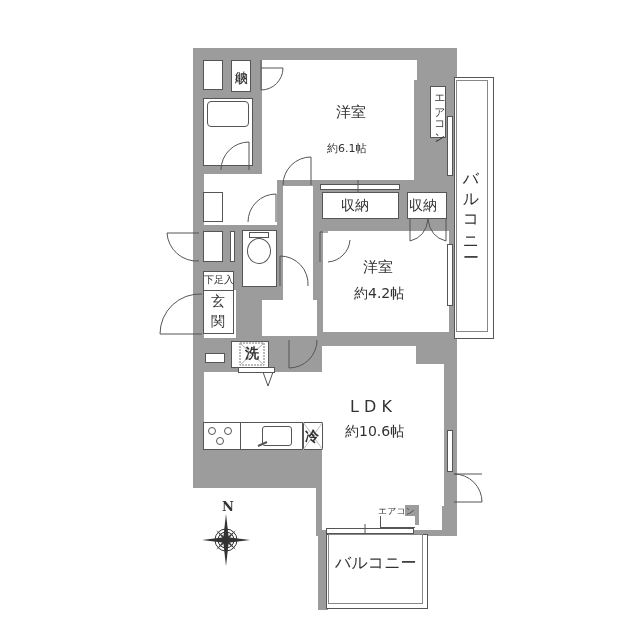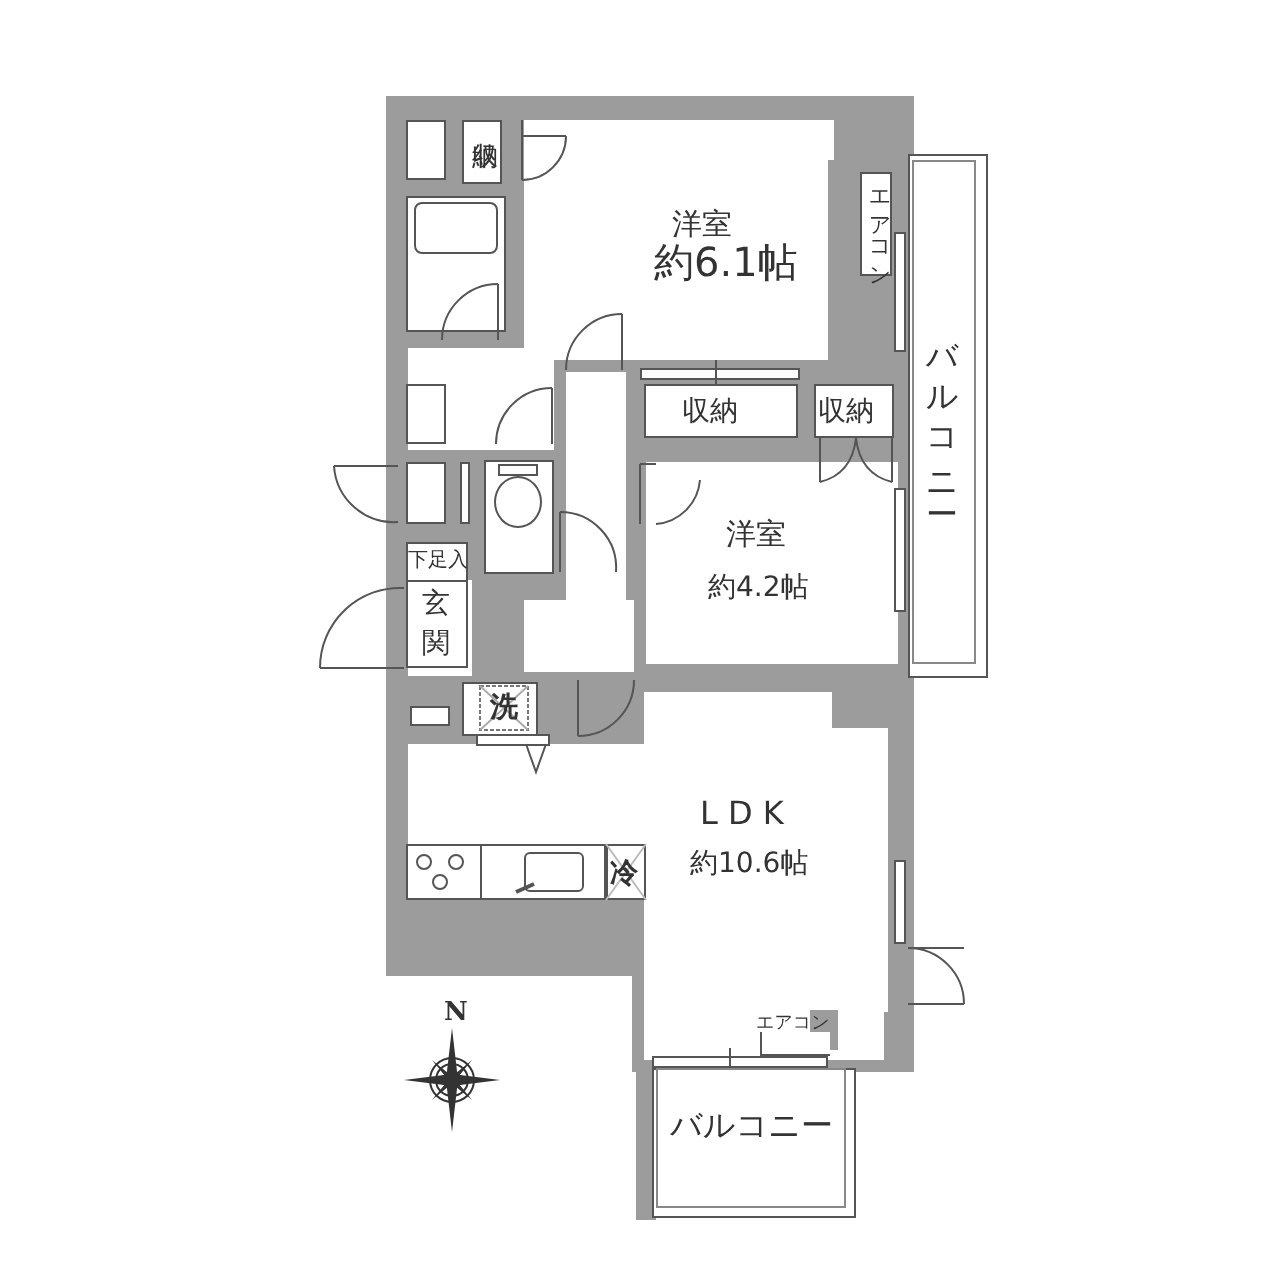--- a/index.html
+++ b/index.html
@@ -99,21 +99,21 @@
     <line x1="2" y1="0" x2="2" y2="12" stroke="#555"></line>
   </svg>
 <svg style="left:410px;top:219px;" width="36" height="24">
     <line x1="0" y1="0" x2="0" y2="22" stroke="#555"></line>
     <line x1="36" y1="0" x2="36" y2="22" stroke="#555"></line>
     <path d="M0,22 Q16,18 18,0" fill="none" stroke="#555"></path>
     <path d="M36,22 Q20,18 18,0" fill="none" stroke="#555"></path>
   </svg>
 
 <div class="txt" style="left:336px;top:103px;font-size:15px;">洋室</div>
-<div class="txt" style="left:327px;top:118px;font-size:20px;">約6.1帖</div>
+<div class="txt" style="left:327px;top:141px;font-size:11px;">約6.1帖</div>
 <div class="txt" style="left:363px;top:258px;font-size:15px;">洋室</div>
 <div class="txt" style="left:354px;top:285px;font-size:14px;">約4.2帖</div>
 <div class="txt" style="left:350px;top:397px;font-size:16px;">L D K</div>
 <div class="txt" style="left:345px;top:423px;font-size:14px;">約10.6帖</div>
 
 <div class="line" style="left:430px;top:86px;width:16px;height:52px;"></div>
 <div class="vtxt" style="left:431px;top:88px;font-size:11px;letter-spacing:0;">エアコン</div>
 
 <div class="line" style="left:454px;top:77px;width:40px;height:262px;"></div>
 <div class="line" style="left:456px;top:80px;width:32px;height:252px;border-color:#888;"></div>

